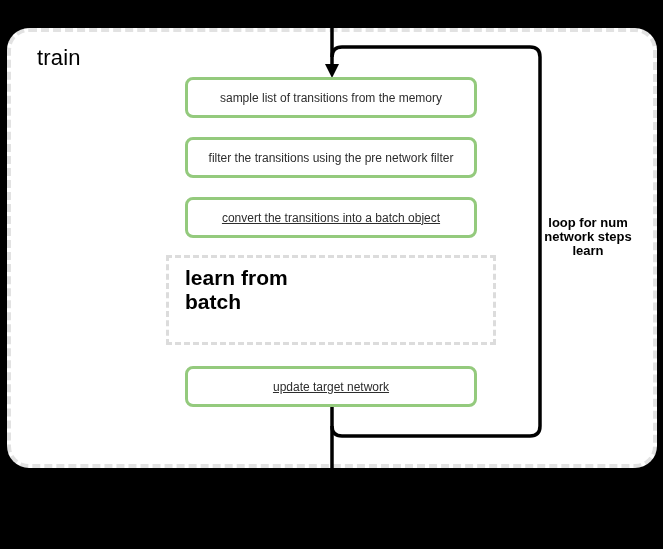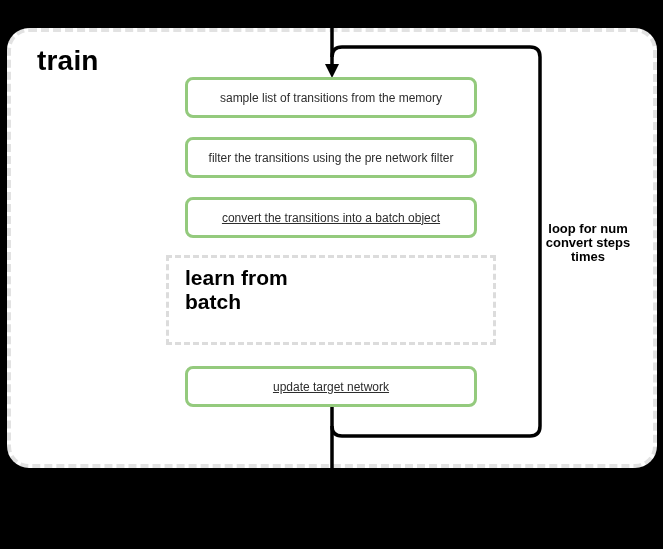--- a/index.html
+++ b/index.html
@@ -17,22 +17,22 @@
     width: 650px; height: 440px;
     box-sizing: border-box;
     background: #ffffff;
     border: 4px dashed #e2e2e2;
     border-radius: 22px;
   }
 
   .train-title {
     position: absolute;
     left: 37px; top: 45px;
-    font-size: 28px;
-    font-weight: bold;
+    font-size: 22px;
+    font-weight: normal;
     color: #000000;
     letter-spacing: 0.2px;
   }
 
   svg.flow { position: absolute; left: 0; top: 0; z-index: 2; }
 
   .node {
     position: absolute;
     left: 185px;
     width: 292px; height: 41px;
@@ -72,21 +72,20 @@
   .loop-annotation {
     position: absolute;
     left: 541px; top: 216px;
     width: 94px;
     text-align: center;
     font-size: 13px;
     font-weight: bold;
     line-height: 1.06;
     color: #000000;
     z-index: 3;
-    margin-top: 6px;
   }
   .loop-annotation span { display: block; }
 </style>
 </head>
 <body>
 
 <div class="stage">
 
   <div class="train-container"></div>
 
@@ -118,17 +117,17 @@
   <div class="learn-box">
     <div class="learn-label">learn from batch</div>
   </div>
 
   <div class="node node-update">
     <span>update target network</span>
   </div>
 
   <div class="loop-annotation">
     <span>loop for num</span>
-    <span>convert steps</span>
-    <span>times</span>
+    <span>network steps</span>
+    <span>learn</span>
   </div>
 
 </div>
 
 </body></html>

